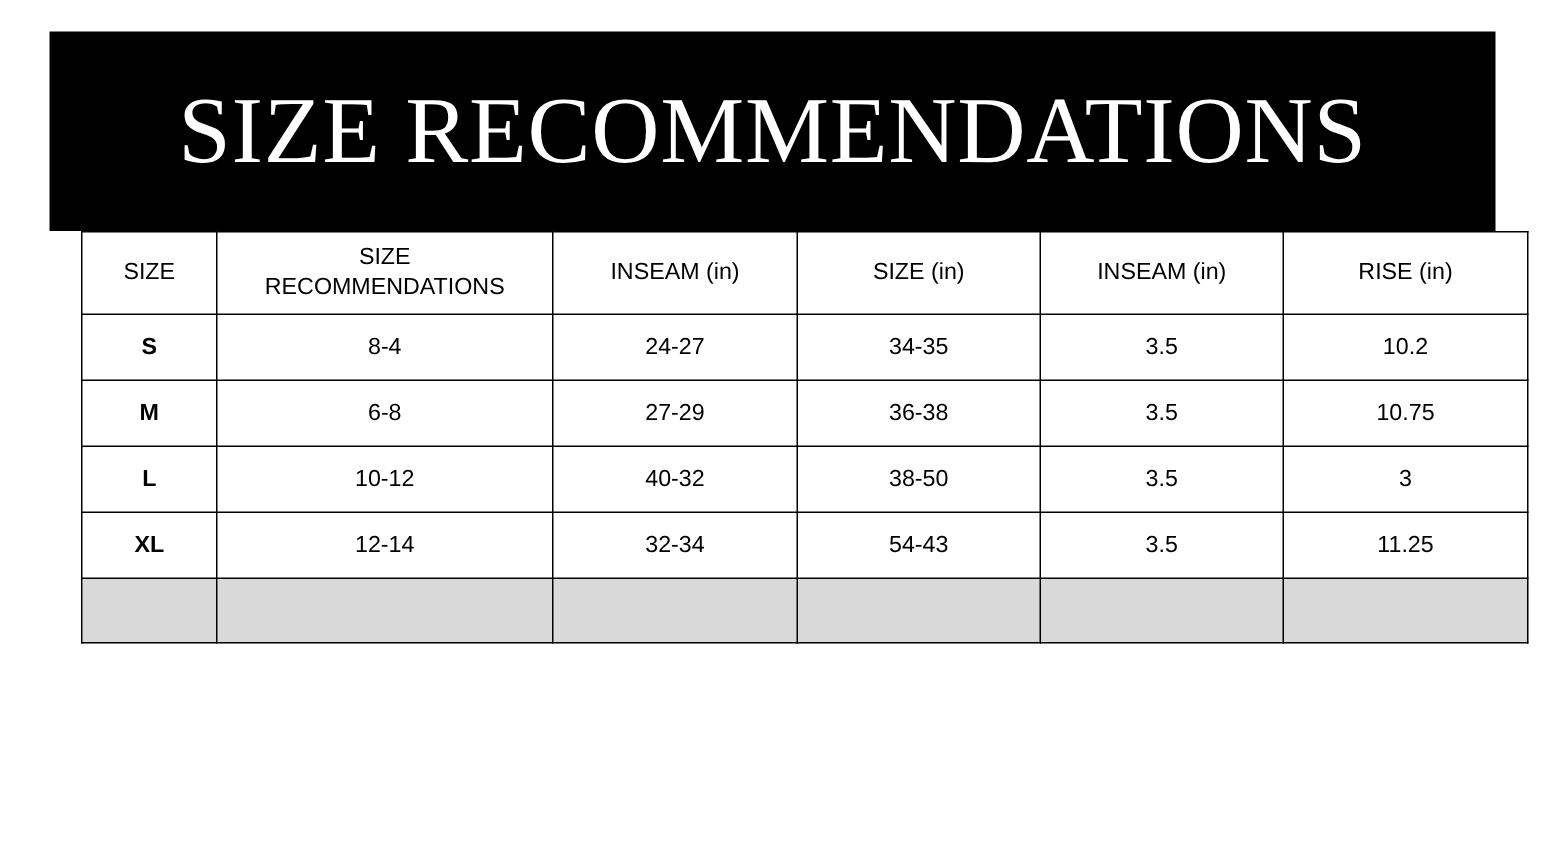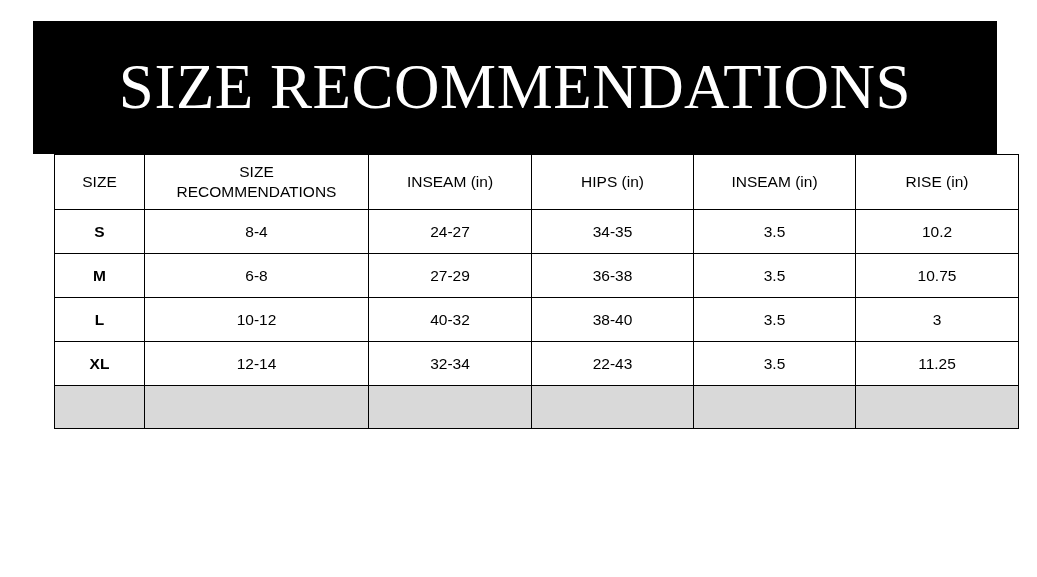--- a/index.html
+++ b/index.html
@@ -114,21 +114,21 @@
           <col class="c5">
       </colgroup>
       <thead>
         <tr>
           <th>SIZE</th>
           <th>
             <span class="two-line">SIZE</span>
             <span class="two-line">RECOMMENDATIONS</span>
           </th>
           <th>INSEAM (in)</th>
-          <th>HIPS (in)</th>
+          <th>SIZE (in)</th>
           <th>INSEAM (in)</th>
           <th>RISE (in)</th>
         </tr>
       </thead>
       <tbody>
         <tr>
           <td class="size-col">S</td>
           <td>8-4</td>
           <td>24-27</td>
           <td>34-35</td>
@@ -140,29 +140,29 @@
           <td>6-8</td>
           <td>27-29</td>
           <td>36-38</td>
           <td>3.5</td>
           <td>10.75</td>
         </tr>
         <tr>
           <td class="size-col">L</td>
           <td>10-12</td>
           <td>40-32</td>
-          <td>38-40</td>
+          <td>38-50</td>
           <td>3.5</td>
           <td>3</td>
         </tr>
         <tr>
           <td class="size-col">XL</td>
           <td>12-14</td>
           <td>32-34</td>
-          <td>22-43</td>
+          <td>54-43</td>
           <td>3.5</td>
           <td>11.25</td>
         </tr>
         <tr class="spacer-row">
           <td></td>
           <td></td>
           <td></td>
           <td></td>
           <td></td>
           <td></td>

